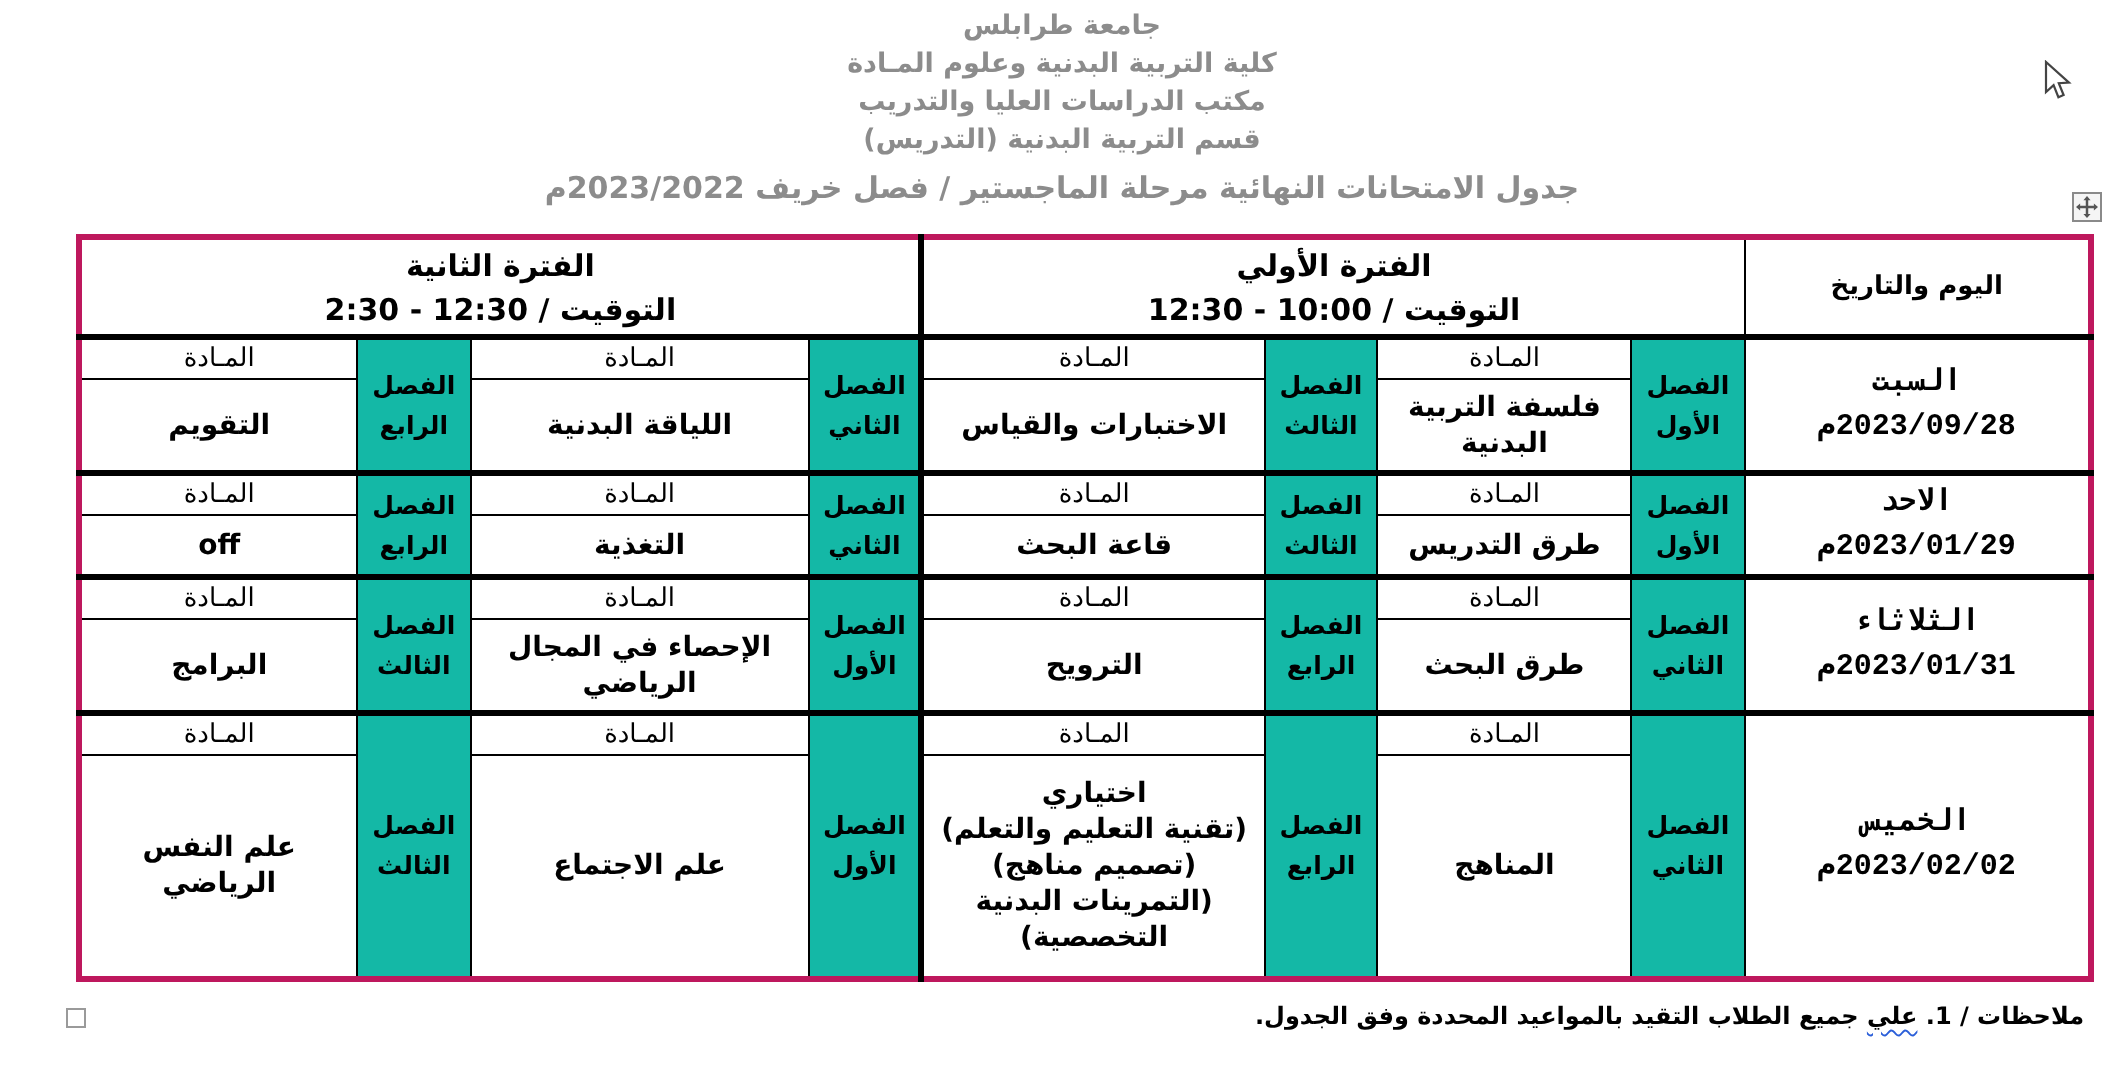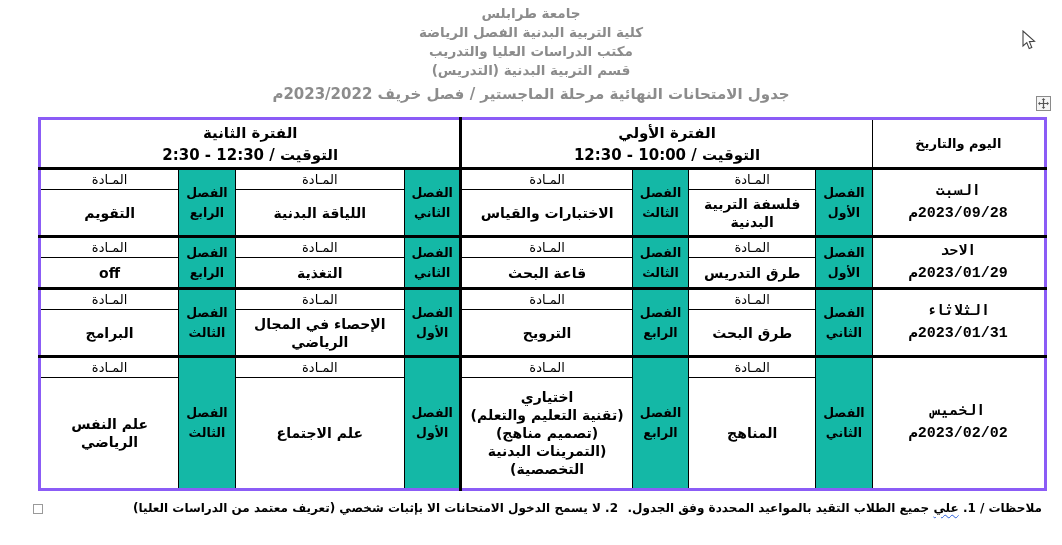--- a/index.html
+++ b/index.html
@@ -15,21 +15,21 @@
     text-align:center; color:#8c8c8c; font-weight:bold;
   }
   .doc-header .hline { font-size:13.5px; line-height:19px; }
   .doc-header .hline-title { font-size:15px; line-height:24px; margin-top:2px; }
 
   
   table.exam {
     position:absolute; top:117px; right:15px;
     width:1009px; table-layout:fixed;
     border-collapse:collapse; direction:rtl;
-    border:3px solid #8b5cf6;
+    border:3px solid #be185d;
     color:#000;
   }
   table.exam td, table.exam th { border:1px solid #000; padding:0; vertical-align:middle; }
   tr.hdr th { border-bottom:3px solid #000; }
   tr.day-row > td { border-top:3px solid #000; }
   .vsep { border-left:3px solid #000 !important; }
 
   tr.hdr { height:50px; }
   tr.r1 { height:68px; }
   tr.r2 { height:52px; }
@@ -97,21 +97,21 @@
     position:absolute; top:30px; left:1022px; width:16px; height:22px;
   }
 </style>
 </head>
 <body>
 
 <div class="page">
 
   <div class="doc-header">
     <div class="hline">جامعة طرابلس</div>
-    <div class="hline">كلية التربية البدنية الفصل الرياضة</div>
+    <div class="hline">كلية التربية البدنية وعلوم المـادة</div>
     <div class="hline">مكتب الدراسات العليا والتدريب</div>
     <div class="hline">قسم التربية البدنية (التدريس)</div>
     <div class="hline hline-title">جدول الامتحانات النهائية مرحلة الماجستير  / فصل خريف 2023/2022م</div>
   </div>
 
   <table class="exam">
     <colgroup>
       <col style="width:172px">
         <col style="width:56px">
         <col style="width:126px">
@@ -276,21 +276,20 @@
           <div class="subj-head">المـادة</div>
           <div class="subj-name">علم النفس الرياضي</div>
         </div>
       </td>
     </tr>
   </tbody>
     </table>
 
   <div class="notes-line">
     <span><span>ملاحظات / 1. </span><span class="spell-wavy">علي</span><span> جميع الطلاب التقيد بالمواعيد المحددة وفق الجدول.</span></span>
-    <span>2. لا يسمح الدخول الامتحانات الا بإثبات شخصي (تعريف معتمد من الدراسات العليا)</span>
   </div>
   <div class="wish-line">نتمنى للجميع التوفيق والنجاح</div>
 
   <div class="move-handle">
     <svg width="11" height="11" viewBox="0 0 16 16">
       <path d="M8 0 L10.6 3 H8.9 V7.1 H13 V5.4 L16 8 L13 10.6 V8.9 H8.9 V13 H10.6 L8 16 L5.4 13 H7.1 V8.9 H3 V10.6 L0 8 L3 5.4 V7.1 H7.1 V3 H5.4 Z" fill="#555"></path>
     </svg>
   </div>
 
   <div class="resize-handle"></div>

